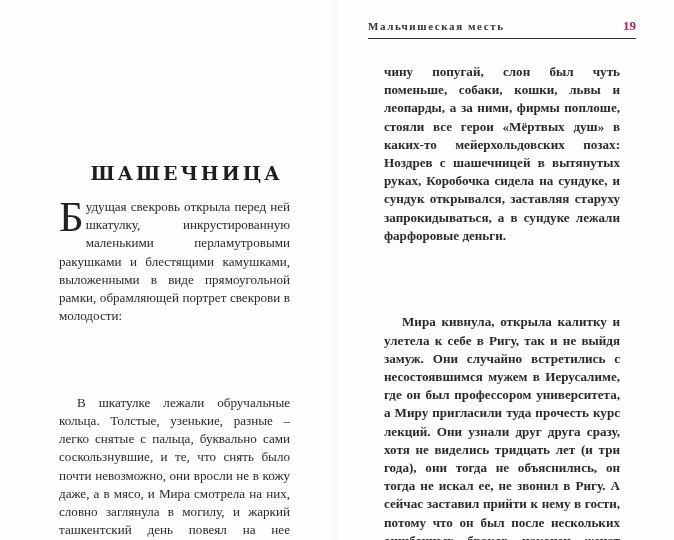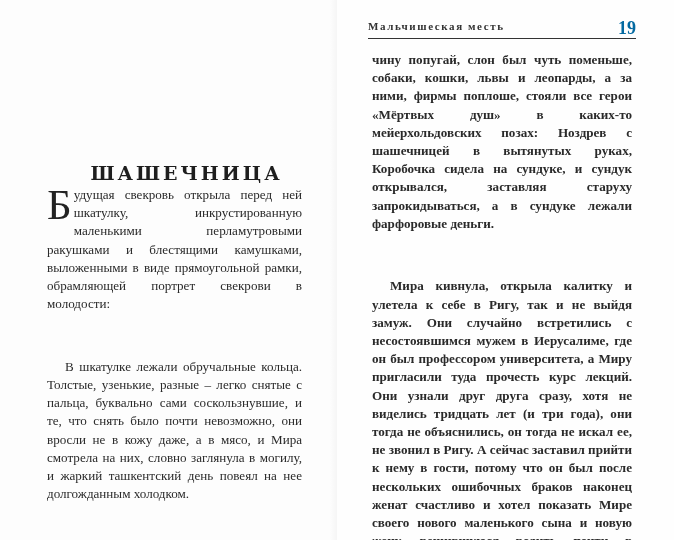--- a/index.html
+++ b/index.html
@@ -21,38 +21,38 @@
   .text-block { position:absolute; font-size:13.1px; line-height:18.2px; }
   .left-text { left:43px; top:182px; width:263px; }
   .right-text { left:31px; top:47px; width:268px; }
 
   .chapter-title {
     position:absolute; left:43px; top:150px; width:263px;
     text-align:center; font-family:"DejaVu Serif", serif; font-weight:bold;
     font-size:19px; letter-spacing:3px; color:#1e1e1e; margin:12px;
   }
 
-  p { margin:4px; text-align:justify; text-indent:18px; }
+  p { margin:16px; text-align:justify; text-indent:18px; }
   p.no-indent { text-indent:0; }
   .gap { height:18.2px; }
 
   .dropcap {
     float:left; font-size:43px; line-height:36px; margin:1px 2px 0 0;
     font-family:"Liberation Serif", serif; color:#222;
   }
 
   .running-header {
     position:absolute; left:31px; top:18px; width:268px; height:20px;
     border-bottom:1px solid #333;
   }
   .rh-title {
     position:absolute; left:0; top:2px; font-size:11px; letter-spacing:1.6px; color:#333;
   }
   .rh-page {
-    position:absolute; right:0; top:0; font-size:18px; color:#0369a1;
+    position:absolute; right:0; top:0; font-size:13px; color:#be185d;
   }
 </style>
 </head>
 <body>
 
 <div class="spread">
 
   <div class="page page-left">
     <h1 class="chapter-title">ШАШЕЧНИЦА</h1>
 

